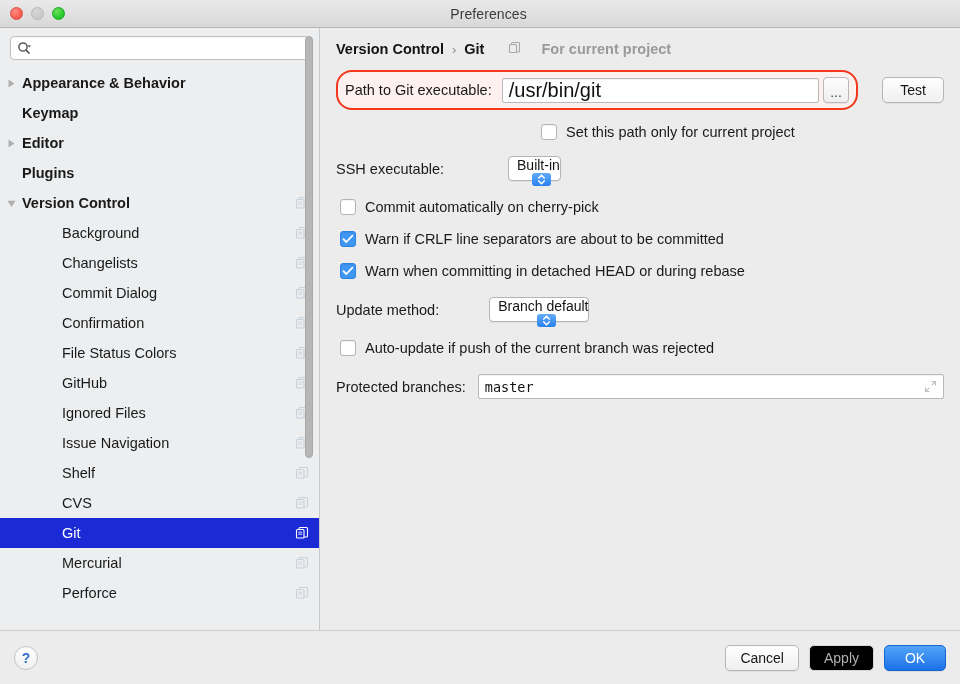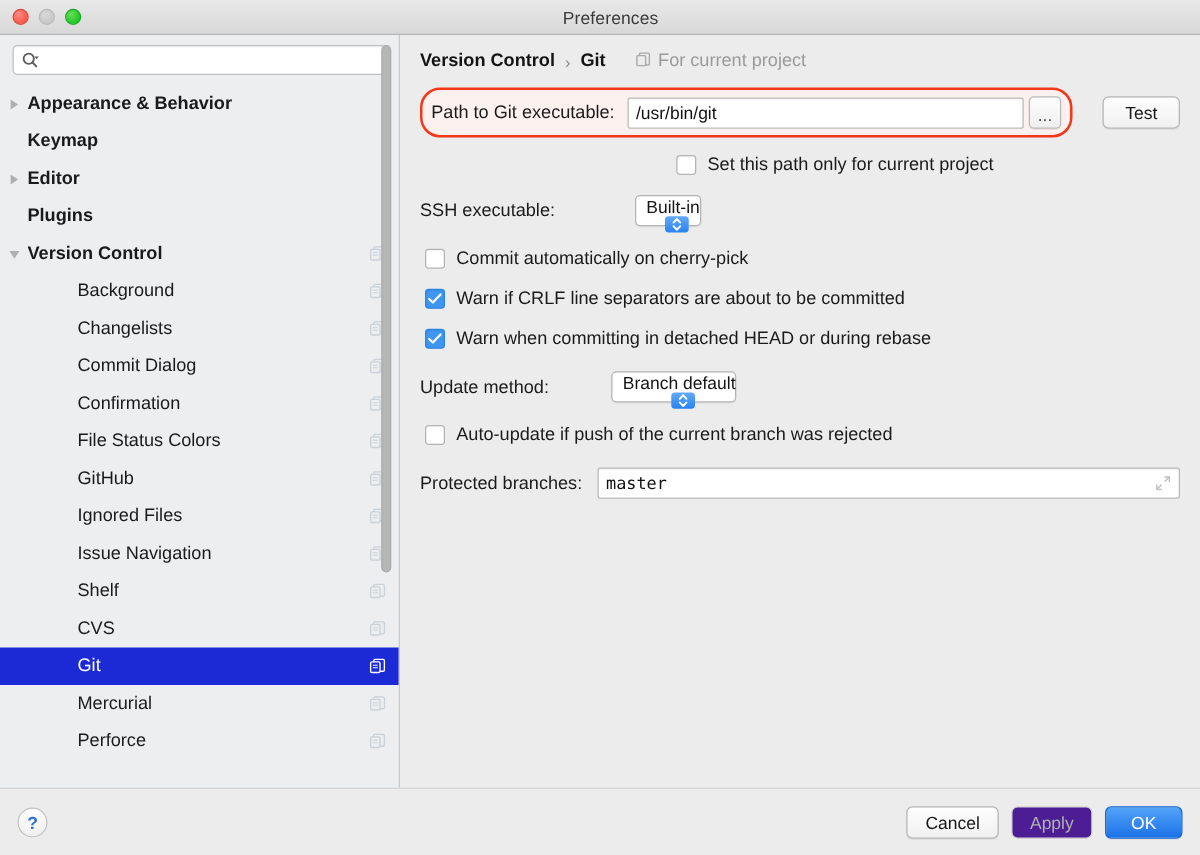--- a/index.html
+++ b/index.html
@@ -91,36 +91,36 @@
   }
 
   
   .content { flex: 1; position: relative; background: #ececec; padding: 0 16px; min-width: 0; }
   .breadcrumb {
     display: flex; align-items: center; height: 40px; padding-top: 2px;
     font-size: 14.5px; gap: 8px;
   }
   .bc-strong { font-weight: bold; color: #131313; }
   .bc-sep { color: #8a8a8a; font-size: 13px; }
-  .bc-proj { display: flex; gap: 5px; color: #9a9a9a; margin-left: 16px; }
+  .bc-proj { display: flex; gap: 20px; color: #9a9a9a; margin-left: 16px; font-weight: bold; }
 
   .hl-box {
     border: 2.5px solid #f2371a; border-radius: 16px;
     background: #fdf1f0;
     padding: 5px 7px; margin-right: 0;
     display: flex; align-items: center; width: 548px;
   }
   .row { display: flex; align-items: center; }
 
   .lbl { font-size: 14.5px; color: #1a1a1a; white-space: nowrap; }
 
   .tfield {
     height: 24px; background: #fff; border: 1px solid #b9b9b9;
     border-radius: 2px; display: flex; align-items: center;
-    padding: 0 6px; font-size: 14px; color: #111;
+    padding: 0 6px; font-size: 20px; color: #111;
     box-shadow: inset 0 1px 1px rgba(0,0,0,.05);
   }
   .tfield.mono { font-family: "DejaVu Sans Mono", monospace; font-size: 13.5px; }
 
   .dots-btn {
     width: 26px; height: 26px; margin-left: 4px;
     background: linear-gradient(to bottom,#fdfdfd,#efefef);
     border: 1px solid #b8b8b8; border-radius: 4px;
     display: flex; align-items: flex-end; justify-content: center;
     font-size: 14px; color: #444; padding-bottom: 3px; line-height: 1;
@@ -128,21 +128,21 @@
   }
 
   .btn {
     height: 26px; min-width: 62px; padding: 0 14px;
     background: linear-gradient(to bottom,#fefefe,#f0f0f0);
     border: 1px solid #b6b6b6; border-radius: 5px;
     font-size: 14px; color: #171717;
     display: inline-flex; align-items: center; justify-content: center;
     box-shadow: 0 1px 0 rgba(0,0,0,.06);
   }
-  .btn.disabled { color: #b0b0b0; background: #4c1d95; border-color: #d6d6d6; box-shadow: none; }
+  .btn.disabled { color: #b0b0b0; background: #000000; border-color: #d6d6d6; box-shadow: none; }
   .btn.primary {
     background: linear-gradient(to bottom,#53a4f8,#1b72e8);
     border-color: #1564cf; color: #fff; text-align: right;
   }
 
   .cbrow { display: flex; align-items: center; gap: 9px; }
   .cb {
     width: 16px; height: 16px; border-radius: 3px; flex: 0 0 16px;
     background: #fff; border: 1px solid #b4b4b4;
     box-shadow: inset 0 1px 1px rgba(0,0,0,.05);

